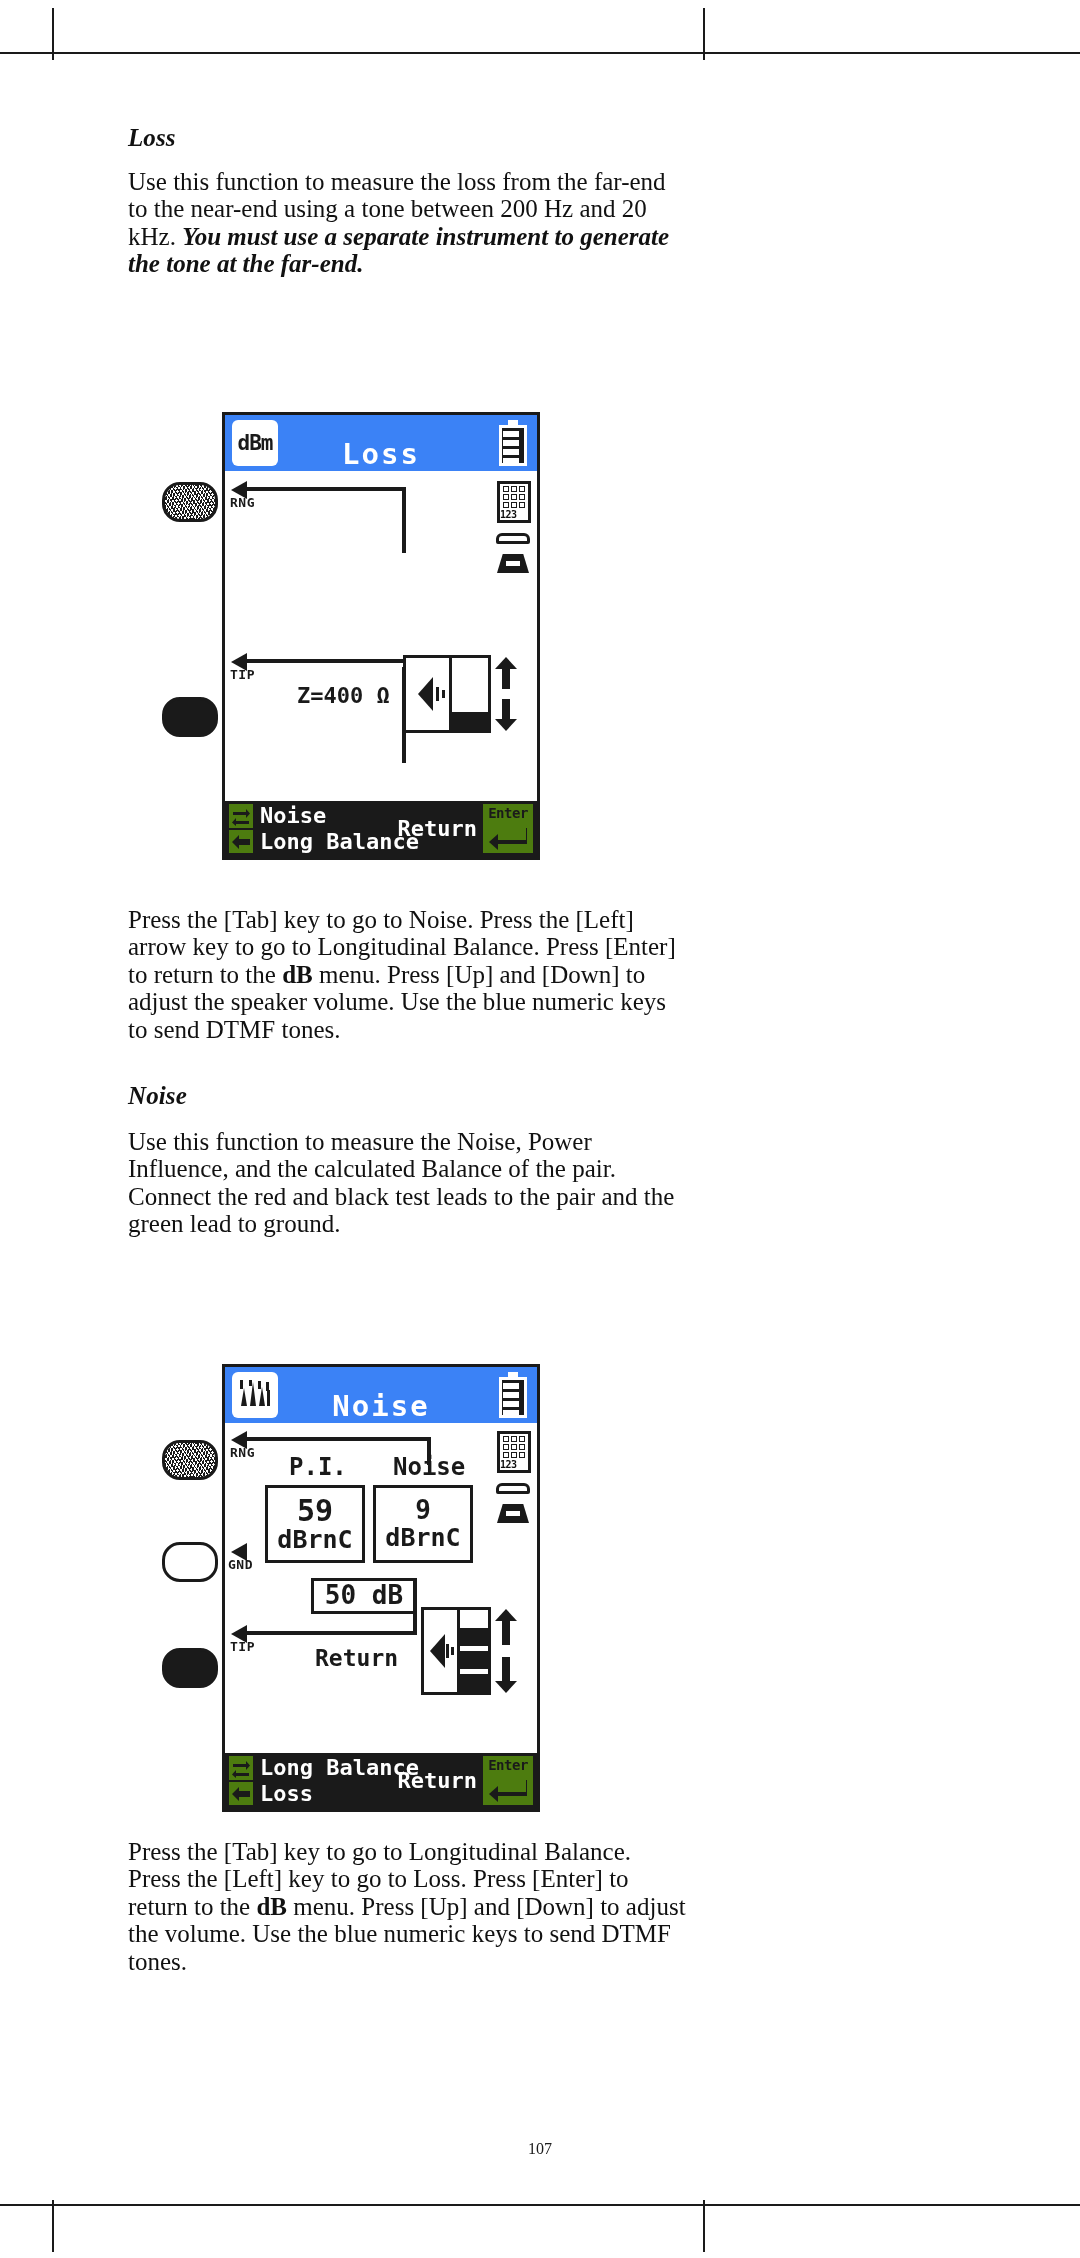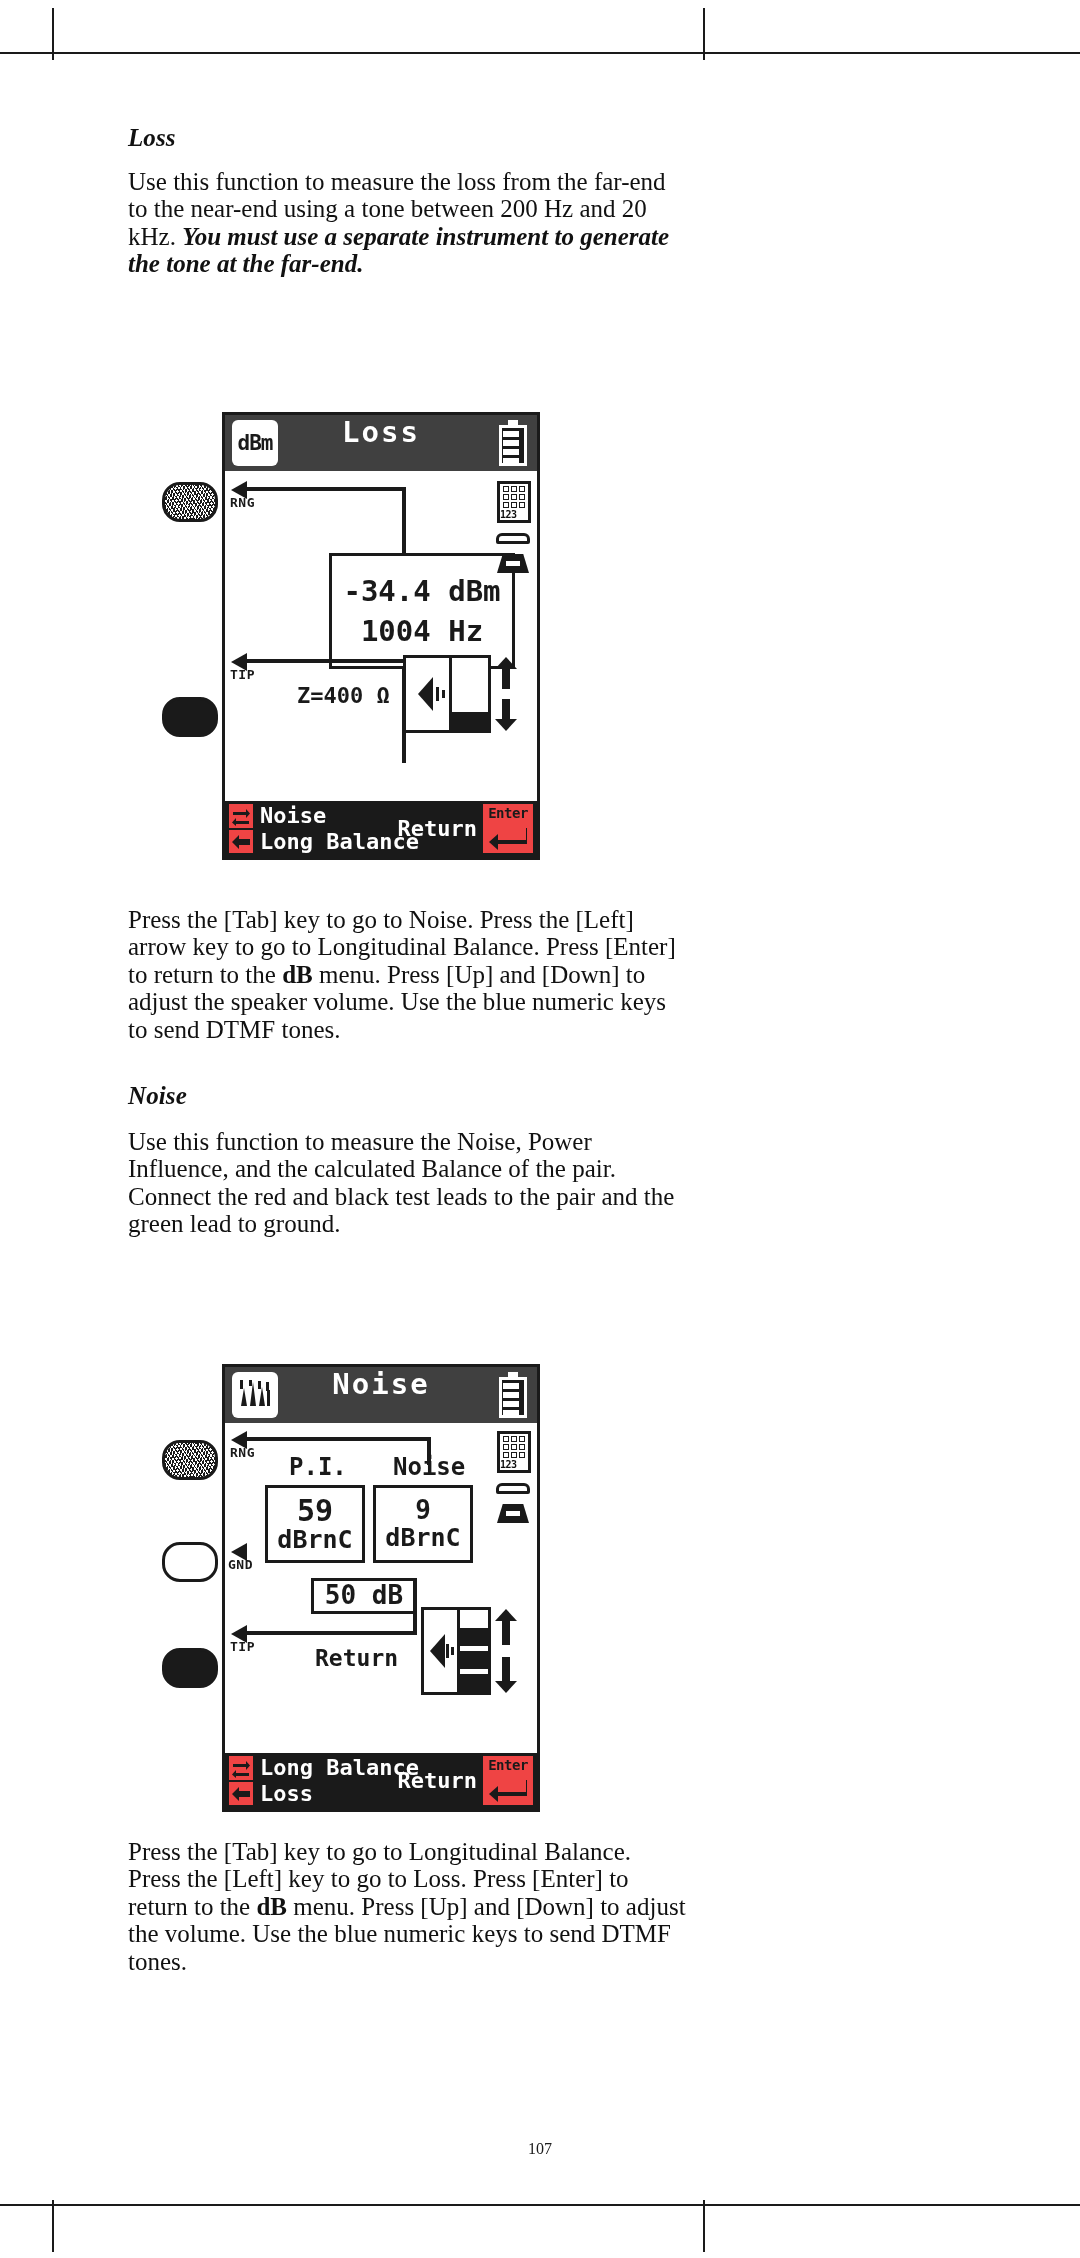--- a/index.html
+++ b/index.html
@@ -56,22 +56,22 @@
     background:#1a1a1a;
   }
 
   
   .lcd{
     position:absolute;background:#ffffff;border:3px solid #1a1a1a;
     box-sizing:border-box;
     font-family:"DejaVu Sans Mono","Liberation Mono",monospace;
   }
   .lcd-head{
-    background:#404040;color:#ffffff;height:56px;position:relative;
-    display:flex;align-items:flex-start;
+    background:#3b82f6;color:#ffffff;height:56px;position:relative;
+    display:flex;align-items:flex-end;
   }
   .mode-badge{
     position:absolute;left:7px;top:5px;width:46px;height:46px;
     background:#ffffff;color:#1a1a1a;border-radius:6px;
     display:flex;align-items:center;justify-content:center;
     font-weight:bold;font-size:21px;letter-spacing:-1px;
   }
   .lcd-title{
     width:100%;text-align:center;font-weight:bold;font-size:29px;
     letter-spacing:2px;color:#ffffff;
@@ -144,21 +144,21 @@
   .bars .seg{position:absolute;left:0;width:100%;background:#1a1a1a;}
   .updown{position:absolute;width:22px;}
   .ua,.da{position:absolute;left:0;width:22px;}
   .ua .stem,.da .stem{position:absolute;left:7px;width:8px;background:#1a1a1a;}
   .ua .head{position:absolute;left:0;width:0;height:0;border-left:11px solid transparent;border-right:11px solid transparent;border-bottom:12px solid #1a1a1a;top:0;}
   .da .head{position:absolute;left:0;width:0;height:0;border-left:11px solid transparent;border-right:11px solid transparent;border-top:12px solid #1a1a1a;bottom:0;}
 
   
   .lcd-foot{position:absolute;left:0;right:0;bottom:0;background:#1a1a1a;color:#fff;}
   .foot-key{
-    position:absolute;background:#ef4444;color:#1a1a1a;box-sizing:border-box;
+    position:absolute;background:#4d7c0f;color:#1a1a1a;box-sizing:border-box;
     display:flex;align-items:center;justify-content:center;
   }
   .foot-label{
     position:absolute;color:#ffffff;font-weight:bold;
     font-family:"DejaVu Sans Mono","Liberation Mono",monospace;white-space:nowrap;
   }
   .entkey{position:relative;width:100%;height:100%;}
   .entkey .txt{position:absolute;top:1px;left:0;width:100%;text-align:center;font-size:14px;font-weight:bold;letter-spacing:-0.5px;}
 </style>
 </head>
@@ -200,24 +200,20 @@
         </div>
       </div>
 
       <div class="lcd-body" style="height:330px;">
 
         <div class="arrowhead" style="left:6px;top:10px;"></div>
         <div class="wire" style="left:21px;top:16px;width:160px;height:4px;"></div>
         <div class="wire" style="left:177px;top:16px;width:4px;height:66px;"></div>
         <div class="mini-label" style="left:5px;top:24px;">RNG</div>
 
-        <div class="valbox" style="left:104px;top:82px;width:186px;height:116px;">
-          <div class="v" style="font-size:29px;margin-bottom:10px;">-34.4 dBm</div>
-          <div class="v" style="font-size:29px;">1004 Hz</div>
-        </div>
 
         <div class="wire" style="left:177px;top:196px;width:4px;height:96px;"></div>
         <div class="wire" style="left:21px;top:188px;width:160px;height:4px;"></div>
         <div class="wire" style="left:177px;top:188px;width:4px;height:4px;"></div>
         <div class="arrowhead" style="left:6px;top:182px;"></div>
         <div class="mini-label" style="left:5px;top:196px;">TIP</div>
 
         <div class="statictext" style="left:72px;top:212px;font-size:22px;">Z=400 Ω</div>
 
         <div class="keypad" style="right:6px;top:10px;">

